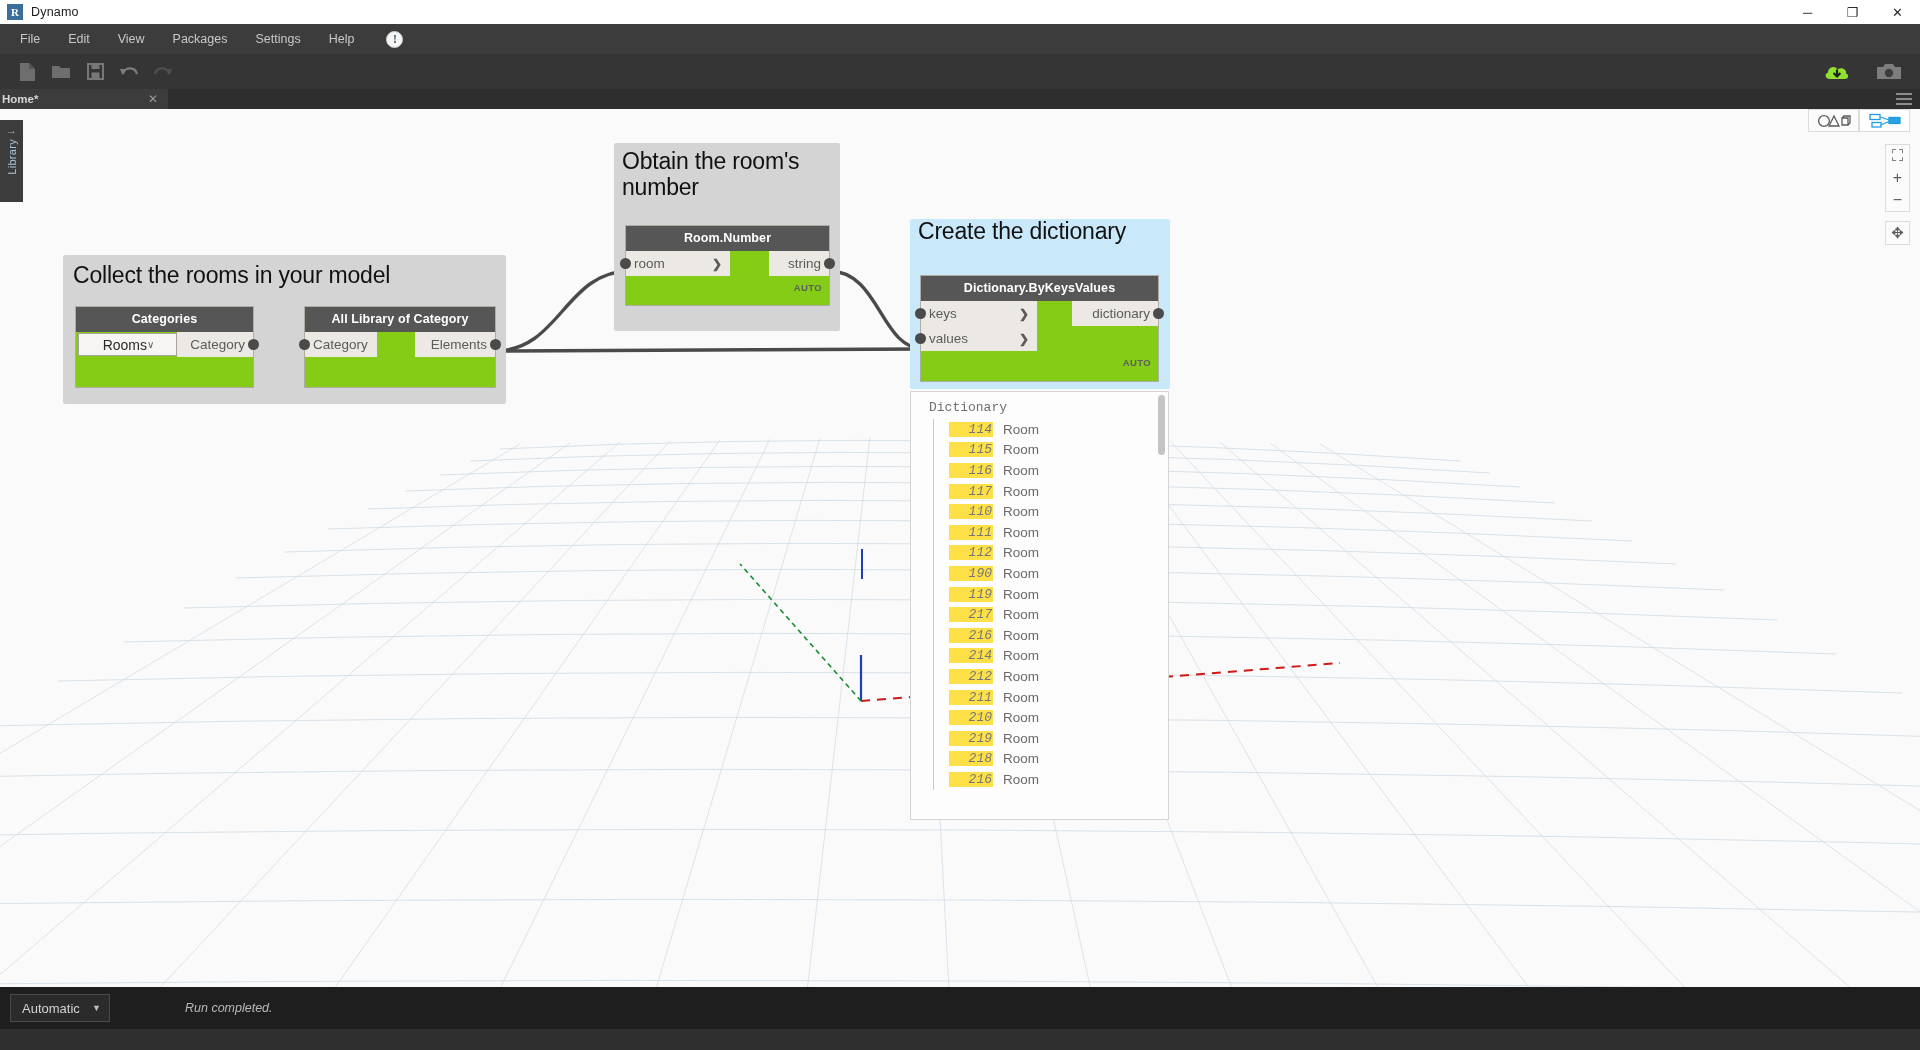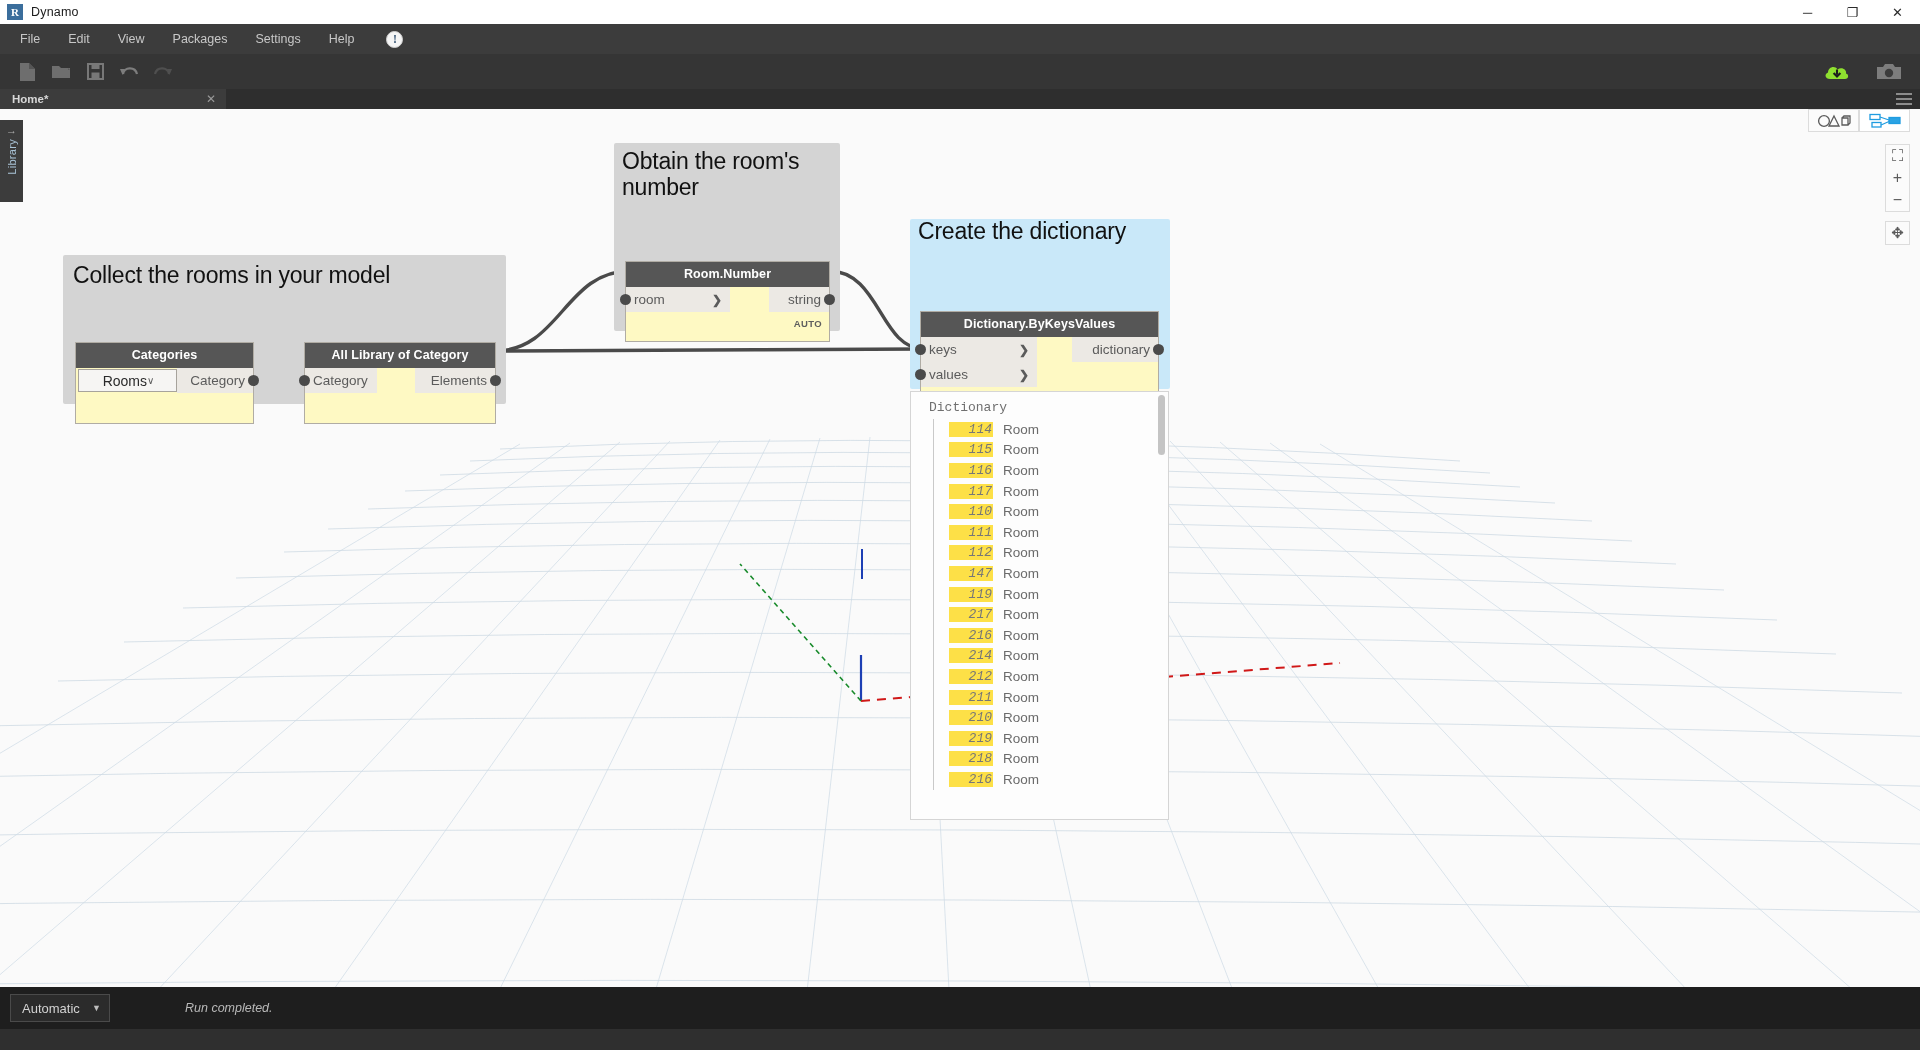--- a/index.html
+++ b/index.html
@@ -51,22 +51,22 @@
     padding-left:10px; position:relative;
   }
   .tbtn{ width:34px;height:30px;display:flex;align-items:center;justify-content:center; }
   .tbtn svg{ display:block; }
   #toolbar .right{ position:absolute; right:14px; top:0; height:35px;
      display:flex;align-items:center; gap:18px;}
 
   
   #tabbar{ height:20px; background:#2e2e2e; display:flex; position:relative;}
   #tab-home{
-    width:226px; background:#3c3c3c; display:flex;align-items:center;
-    padding-left:12px; position:relative;
+    width:168px; background:#3c3c3c; display:flex;align-items:center;
+    padding-left:2px; position:relative;
   }
   #tab-home .lbl{ color:#d8d8d8; font-size:11.5px; font-weight:bold; }
   #tab-home .x{ position:absolute; right:10px; color:#9a9a9a; font-size:12px; }
   #burger{ position:absolute; right:8px; top:4px; width:16px;}
   #burger i{ display:block;height:2px;background:#8c8c8c;margin-bottom:3px;}
 
   
   #workspace{
     position:absolute; left:0; top:109px; width:1920px; height:920px;
     background:#fafafa; overflow:hidden;
@@ -88,23 +88,22 @@
 
   
   .group{
     position:absolute; border-radius:2px;
   }
   .group .gtitle{
     font-size:23px; color:#111; font-weight:400; line-height:1.12;
     padding:8px 0 0 10px; letter-spacing:-.2px;
   }
   .node{
-    position:absolute; background:#fef9c3;
+    position:absolute; background:#84cc16;
     box-shadow:0 0 0 1px #b0aca4;
-    margin-top:36px;
   }
   .node .hdr{
     background:#565656; color:#fff; font-size:12.5px; font-weight:bold;
     text-align:center; padding:5px 0 6px; letter-spacing:.1px;
   }
   .node .row{ display:flex; height:25px; align-items:stretch; }
   .port{
     background:#ece9e4; display:flex;align-items:center;
     font-size:13.5px; color:#5b5b5b; padding:0 8px; position:relative;
   }
@@ -470,21 +469,21 @@
           </div>
           <div class="prow">
             <div class="k">111</div>
             <div class="v">Room</div>
           </div>
           <div class="prow">
             <div class="k">112</div>
             <div class="v">Room</div>
           </div>
           <div class="prow">
-            <div class="k">147</div>
+            <div class="k">190</div>
             <div class="v">Room</div>
           </div>
           <div class="prow">
             <div class="k">119</div>
             <div class="v">Room</div>
           </div>
           <div class="prow">
             <div class="k">217</div>
             <div class="v">Room</div>
           </div>

